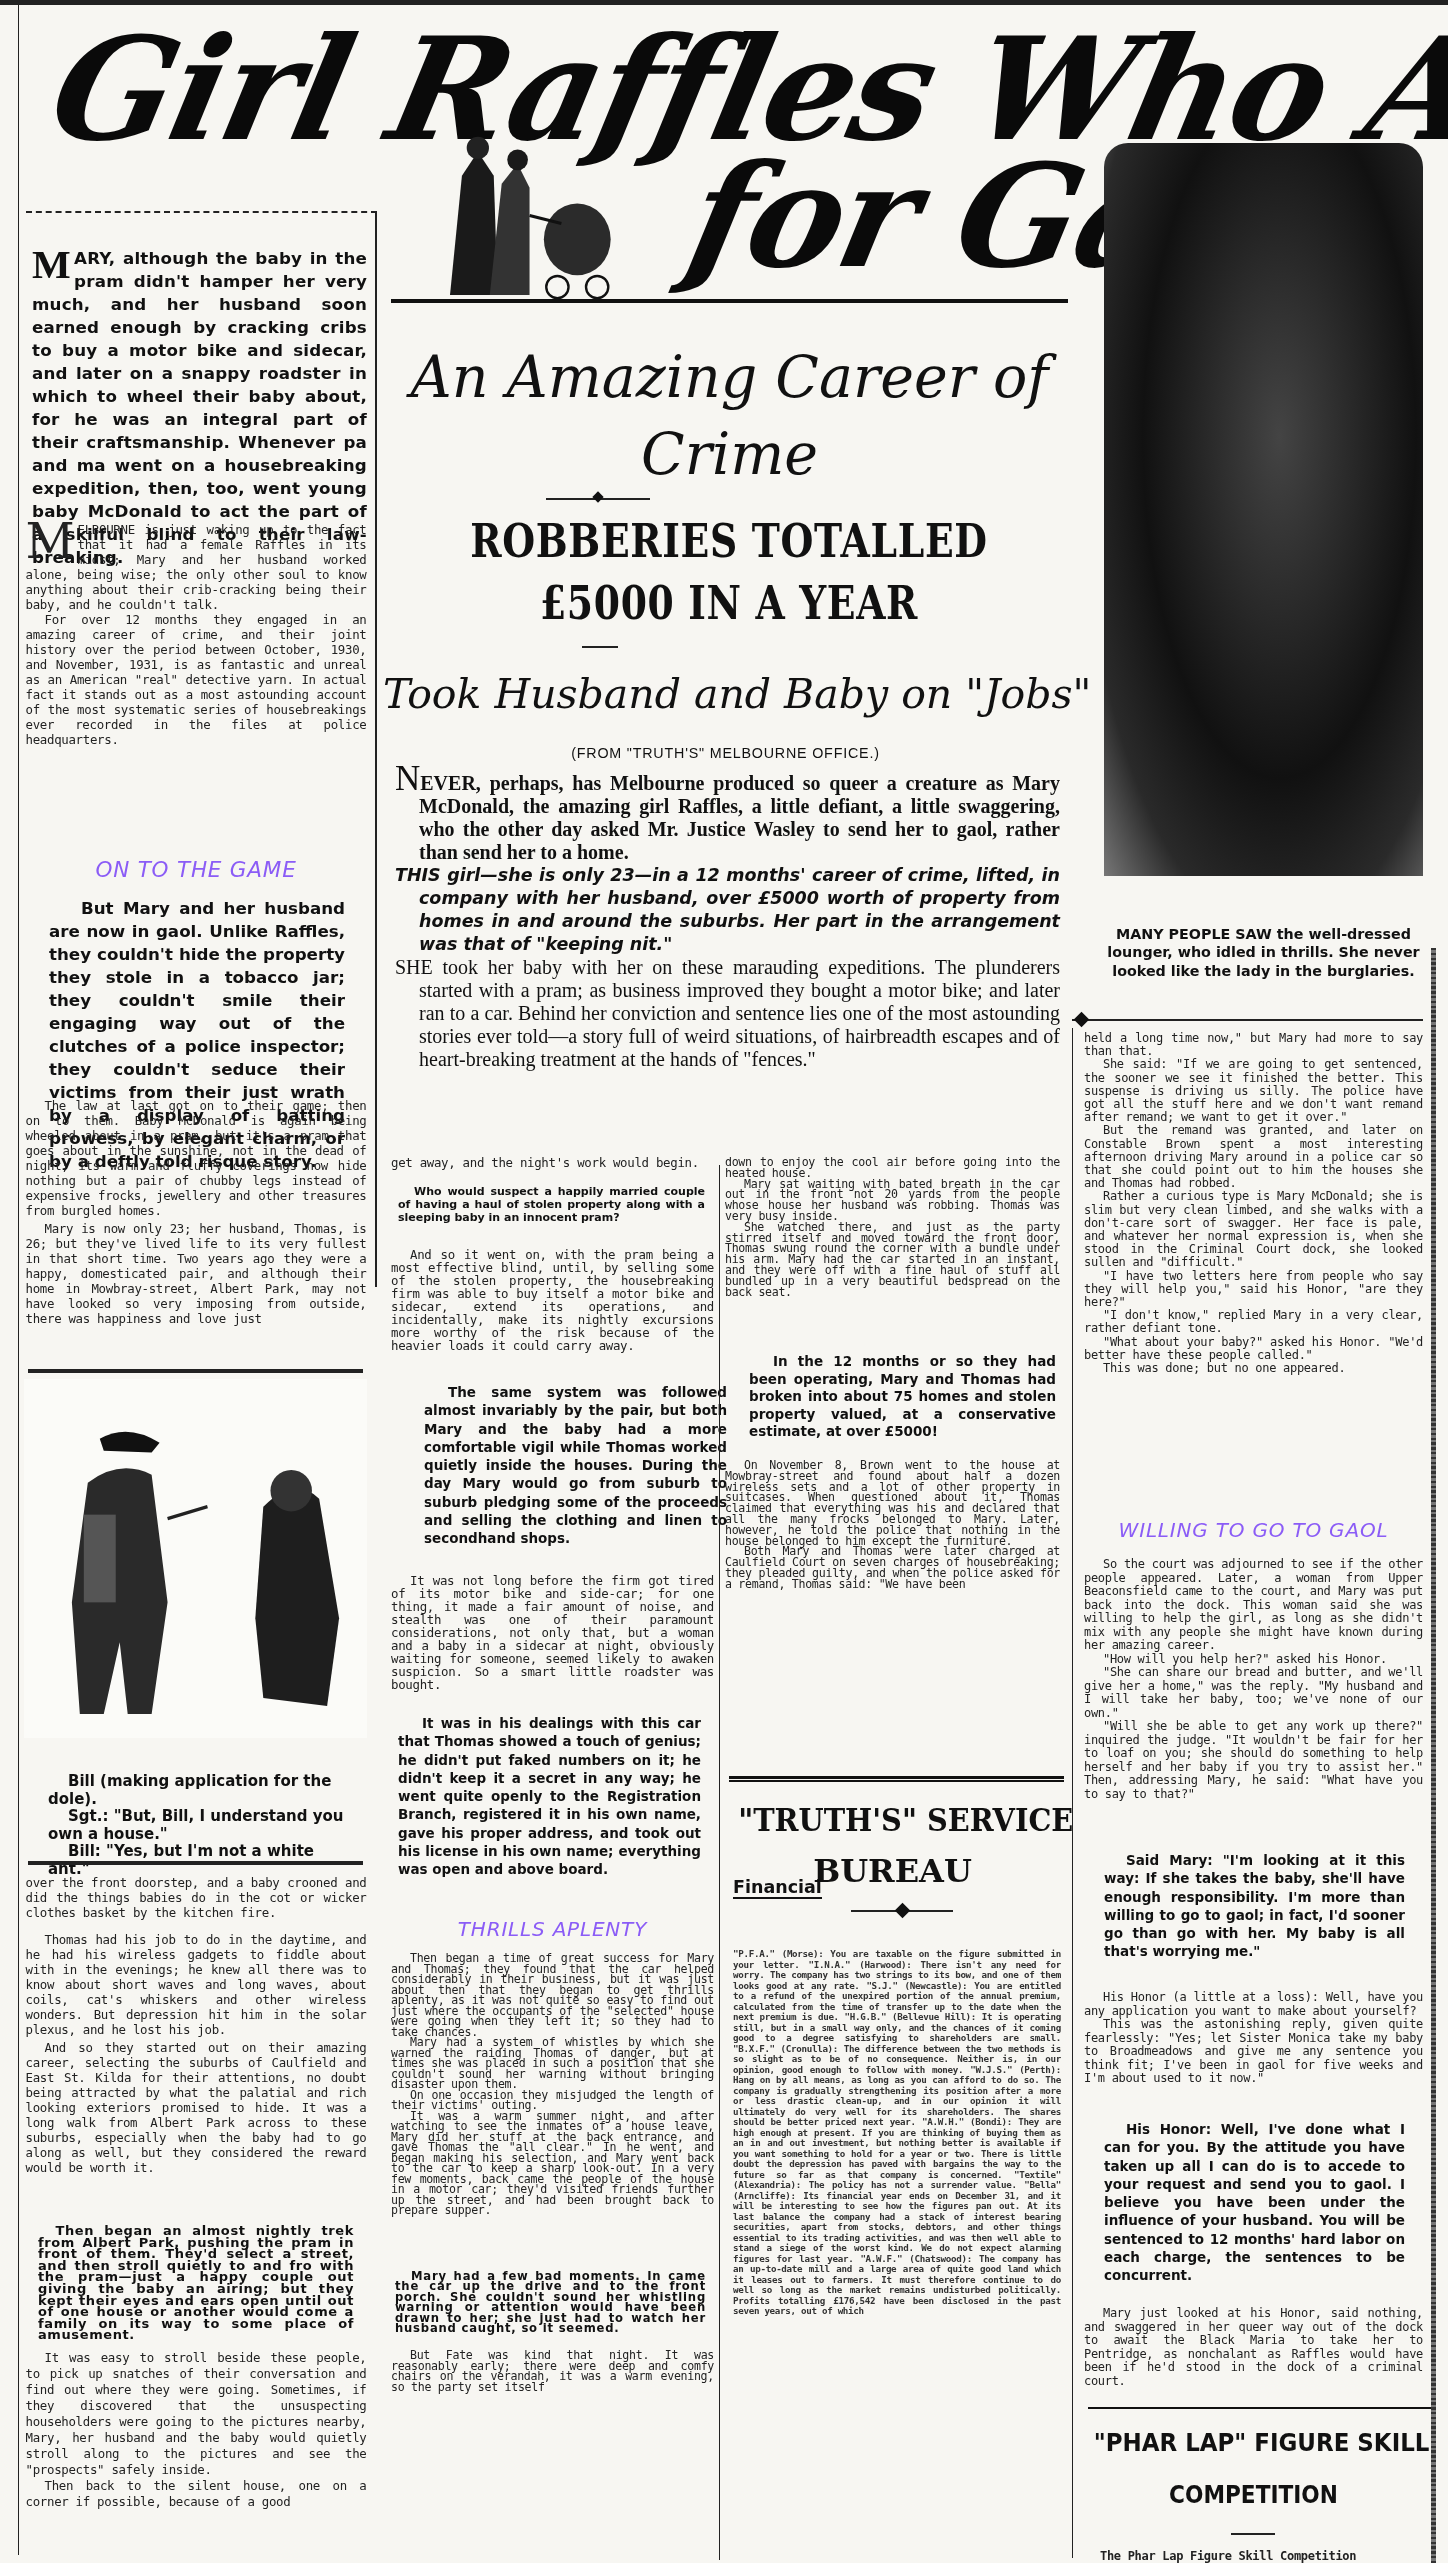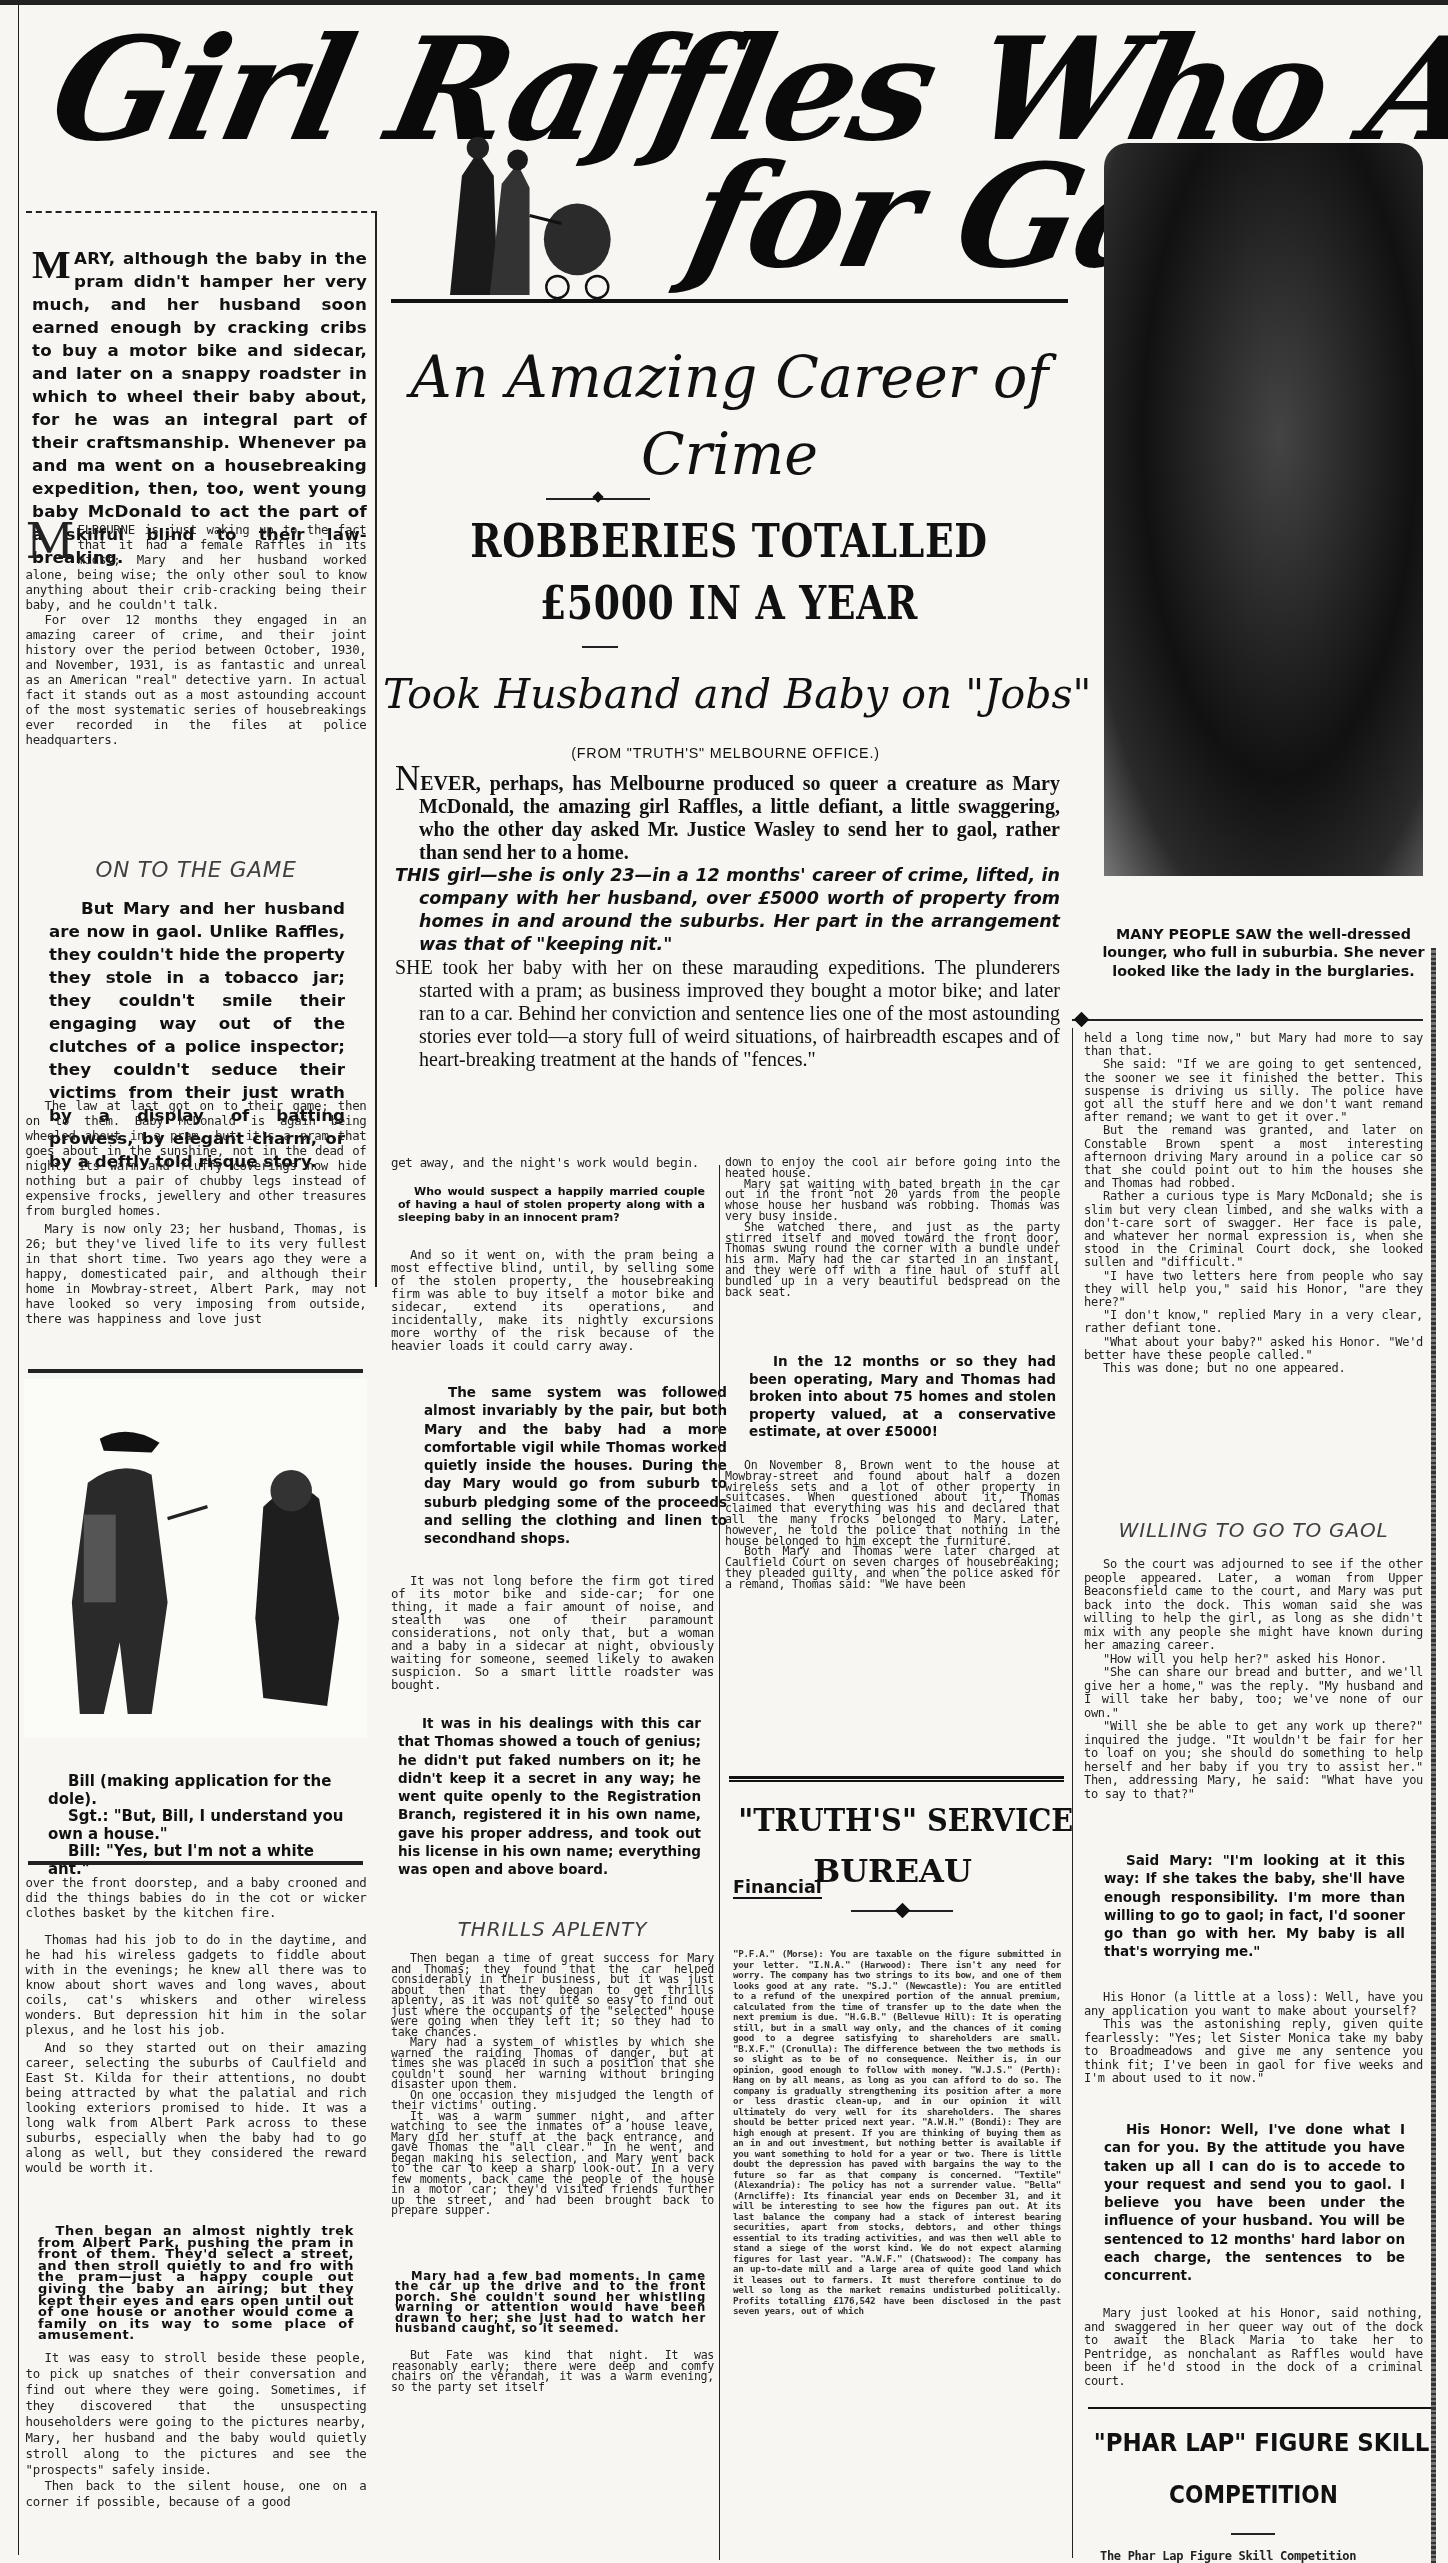--- a/index.html
+++ b/index.html
@@ -8,21 +8,21 @@
   .abs { position: absolute; }
   .script-title { font-family: "DejaVu Serif", serif; font-style: italic; font-weight: bold; color: #0a0a0a; letter-spacing: -3.2px; line-height: 1; transform: skewX(-12deg); }
   .rule { background: #111; height: 3.2px; }
   .vline { background: #222; width: 1.6px; }
   .col p { text-align: justify; hyphens: auto; }
   .body-text { font-family: "DejaVu Sans Mono", monospace; font-size: 12.4px; line-height: 15px; color: #222; letter-spacing: -0.3px; }
   .body-text p { text-indent: 19px; }
   .bold-block { font-family: "DejaVu Sans", sans-serif; font-weight: bold; font-size: 16.7px; line-height: 23px; color: #111; }
   .bold-block p { text-indent: 32px; text-align: justify; }
   .intro { font-family: "Liberation Serif", serif; font-weight: bold; font-size: 23px; line-height: 29px; letter-spacing: 0.2px; }
-  .subhead-italic { font-family: "DejaVu Sans", sans-serif; font-style: italic; font-size: 24px; text-align: center; letter-spacing: 0.8px; color: #404040; }
+  .subhead-italic { font-family: "DejaVu Sans", sans-serif; font-style: italic; font-size: 24px; text-align: center; letter-spacing: 0.8px; color: #8b5cf6; }
   .dropcap { float: left; font-size: 56px; line-height: 46px; margin-right: 3.2px; font-family: "Liberation Serif", serif; }
   .center { text-align: center; }
   .photo { background: radial-gradient(ellipse at 55% 40%, #444 0%, #111 55%, #2a2a2a 80%, #777 100%); }
   .cartoon { background: #fbfbf8; }
   .diamond { position: absolute; width: 11px; height: 11px; background: #111; transform: rotate(45deg); }
   .heavy { font-family: "Liberation Sans Narrow", "Liberation Sans", sans-serif; font-weight: bold; }
 </style>
 </head>
 <body>
 
@@ -40,21 +40,21 @@
     <circle cx="125" cy="40" r="13" fill="#1a1a1a"></circle>
     <ellipse cx="200" cy="140" rx="42" ry="45" fill="#2b2b2b"></ellipse>
     <path d="M140 110 L180 120" stroke="#111" stroke-width="4"></path>
     <circle cx="175" cy="200" r="14" fill="none" stroke="#111" stroke-width="3"></circle>
     <circle cx="225" cy="200" r="14" fill="none" stroke="#111" stroke-width="3"></circle>
   </svg>
 </div>
 <div class="abs rule" style="left:391px;top:299px;width:677px;height:4px;"></div>
 
 <div class="abs photo" style="left:1104px;top:143px;width:319px;height:733px;border-radius:24px 24px 0 0;"></div>
-<div class="abs" style="left:1096px;top:925px;width:335px;font-family:'DejaVu Sans',sans-serif;font-weight:bold;font-size:14.3px;line-height:18.3px;text-align:center;">MANY PEOPLE SAW the well-dressed lounger, who full in suburbia. She never looked like the lady in the burglaries.</div>
+<div class="abs" style="left:1096px;top:925px;width:335px;font-family:'DejaVu Sans',sans-serif;font-weight:bold;font-size:14.3px;line-height:18.3px;text-align:center;">MANY PEOPLE SAW the well-dressed lounger, who idled in thrills. She never looked like the lady in the burglaries.</div>
 <div class="abs" style="left:1072px;top:1019px;width:351px;height:1.6px;background:#222;"></div>
 <div class="diamond" style="left:1076px;top:1014px;"></div>
 
 <div class="abs" style="left:25.5px;top:211px;width:351px;height:2.4px;border-top:2.4px dashed #222;"></div>
 <div class="abs intro col" style="left:32px;top:247px;width:335px;font-family:'DejaVu Sans',sans-serif;font-size:16.7px;line-height:23px;">
   <p style="text-align:justify;"><span class="dropcap" style="font-size:41px;line-height:35px;">M</span><span>ARY, although the baby in the pram didn't hamper her very much, and her husband soon earned enough by cracking cribs to buy a motor bike and sidecar, and later on a snappy roadster in which to wheel their baby about, for he was an integral part of their craftsmanship. Whenever pa and ma went on a housebreaking expedition, then, too, went young baby McDonald to act the part of a skilful blind to their law-breaking.</span></p>
 </div>
 <div class="abs vline" style="left:375px;top:211px;height:1076px;"></div>
 
 <div class="abs col body-text" style="left:25.5px;top:522px;width:341px;">

